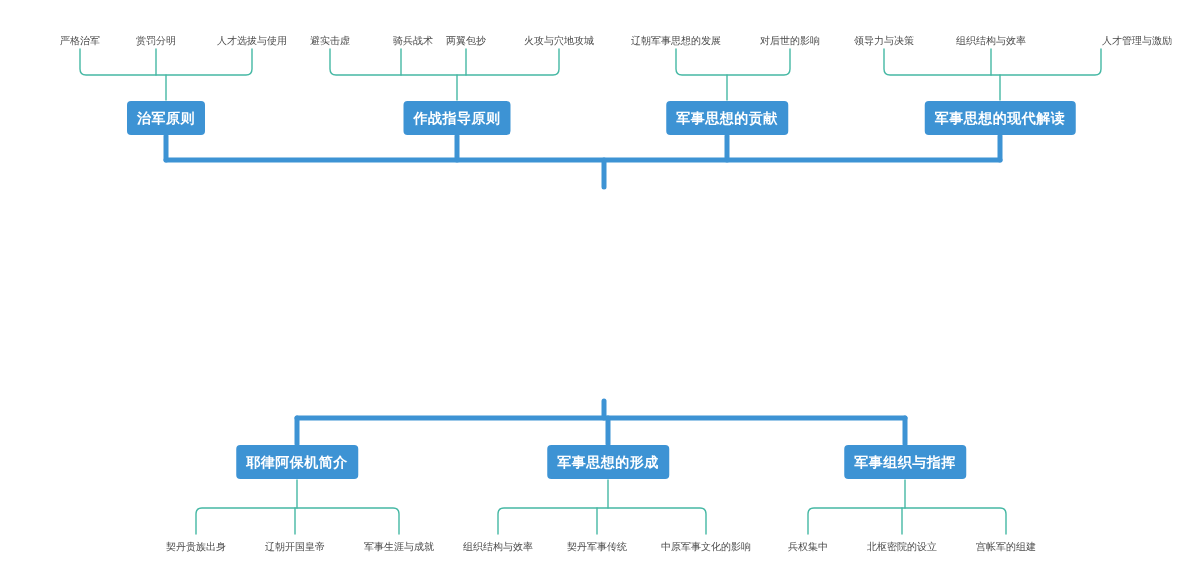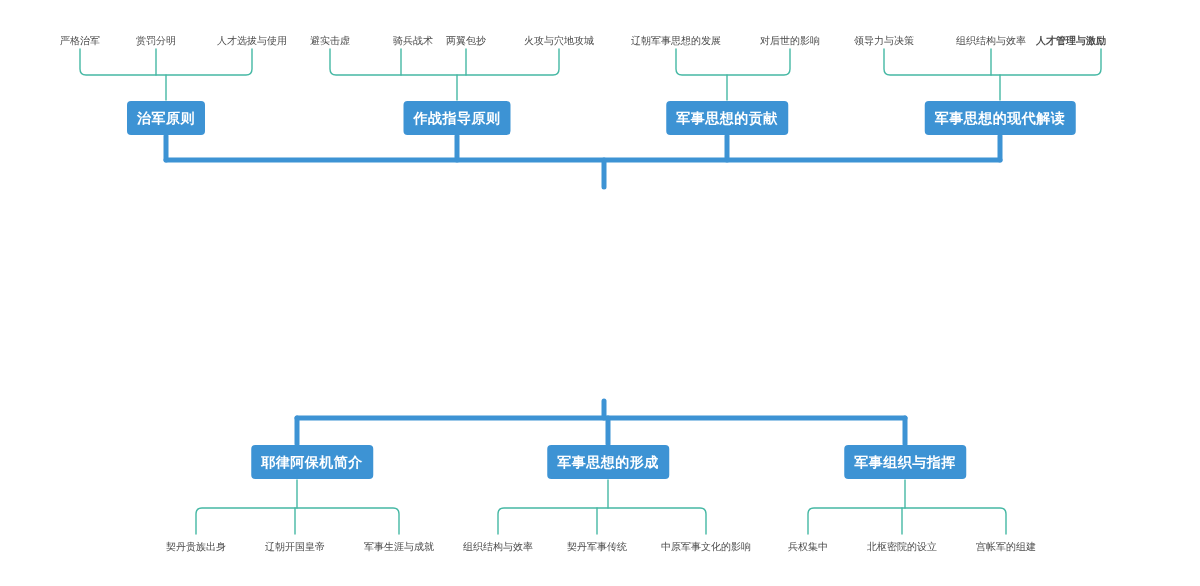--- a/index.html
+++ b/index.html
@@ -145,28 +145,28 @@
   <div class="node leaf" style="left:330px; top:32px;">避实击虚</div>
   <div class="node leaf" style="left:401px; top:32px;margin-left:12px;">骑兵战术</div>
   <div class="node leaf" style="left:466px; top:32px;">两翼包抄</div>
   <div class="node leaf" style="left:559px; top:32px;">火攻与穴地攻城</div>
 
   <div class="node leaf" style="left:676px; top:32px;">辽朝军事思想的发展</div>
   <div class="node leaf" style="left:790px; top:32px;">对后世的影响</div>
 
   <div class="node leaf" style="left:884px; top:32px;">领导力与决策</div>
   <div class="node leaf" style="left:991px; top:32px;">组织结构与效率</div>
-  <div class="node leaf" style="left:1071px; top:32px;font-weight:bold;">人才管理与激励</div>
+  <div class="node leaf" style="left:1137px; top:32px;">人才管理与激励</div>
 
   <div class="node branch" style="left:166px; top:101px;">治军原则</div>
   <div class="node branch" style="left:457px; top:101px;">作战指导原则</div>
   <div class="node branch" style="left:727px; top:101px;">军事思想的贡献</div>
   <div class="node branch" style="left:1000px; top:101px;">军事思想的现代解读</div>
 
-  <div class="node branch" style="left:312px; top:445px;">耶律阿保机简介</div>
+  <div class="node branch" style="left:297px; top:445px;">耶律阿保机简介</div>
   <div class="node branch" style="left:608px; top:445px;">军事思想的形成</div>
   <div class="node branch" style="left:905px; top:445px;">军事组织与指挥</div>
 
   <div class="node leaf" style="left:196px; top:538px;">契丹贵族出身</div>
   <div class="node leaf" style="left:295px; top:538px;">辽朝开国皇帝</div>
   <div class="node leaf" style="left:399px; top:538px;">军事生涯与成就</div>
 
   <div class="node leaf" style="left:498px; top:538px;">组织结构与效率</div>
   <div class="node leaf" style="left:597px; top:538px;">契丹军事传统</div>
   <div class="node leaf" style="left:706px; top:538px;">中原军事文化的影响</div>

